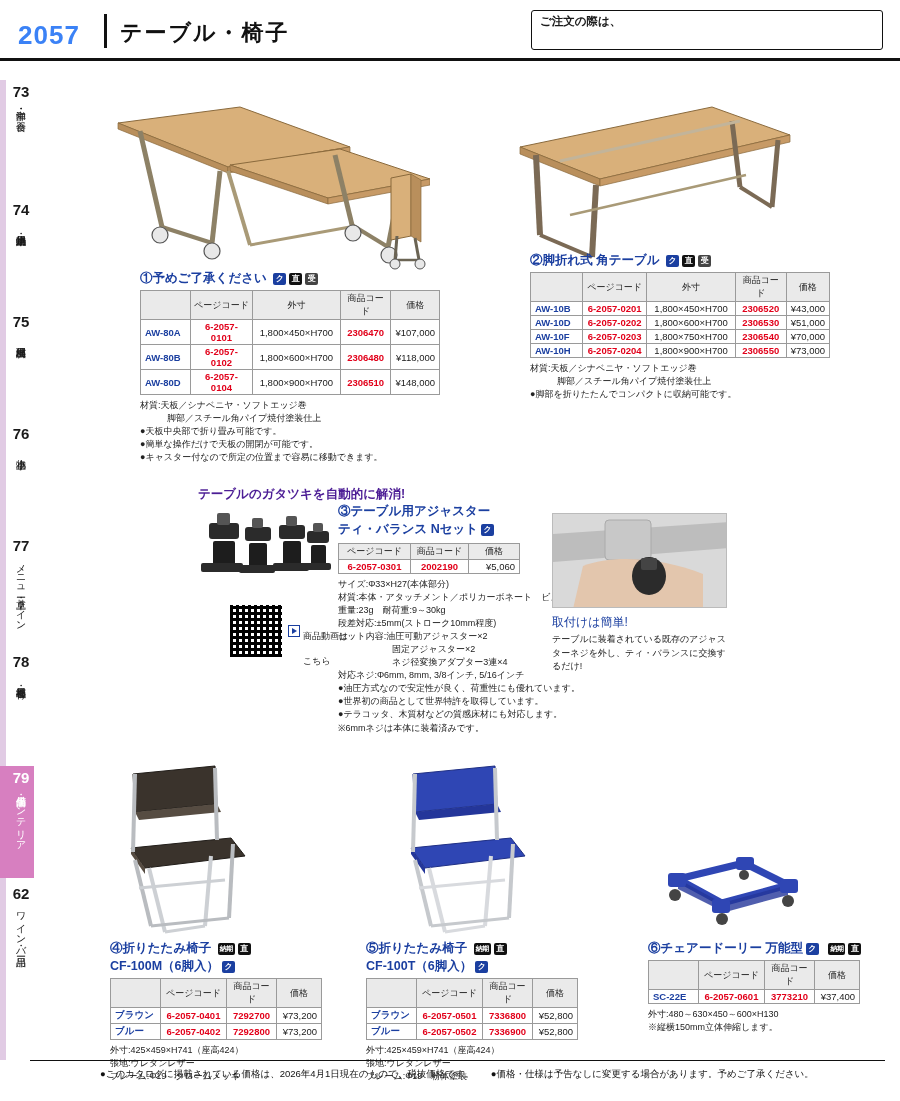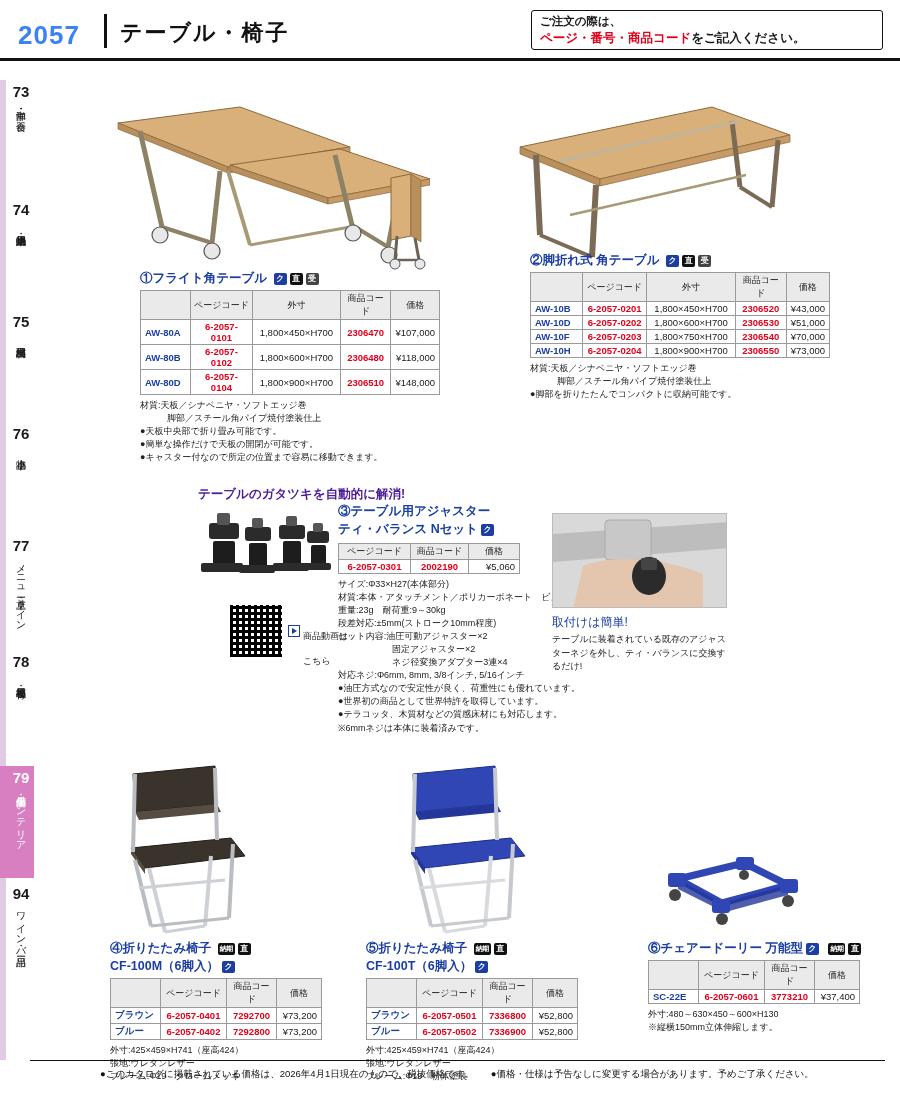--- a/index.html
+++ b/index.html
@@ -96,21 +96,20 @@
 </style>
 </head>
 <body>
 
 <div class="page-header">
   <div class="hdr-num">2057</div>
   <div class="hdr-rule"></div>
   <div class="hdr-title">テーブル・椅子</div>
   <div class="hdr-note">
     <div class="l1"><span>ご注文の際は、</span></div>
-    <div class="l2"><span class="red">ページ・番号・商品コード</span><span>をご記入ください。</span></div>
   </div>
   <div class="hdr-bar"></div>
 </div>
 
 <div class="side-accent"></div>
 <div class="side-tabs">
   <div class="tab" style="height:108px;">
     <div class="tnum">73</div>
     <div class="tlabel">和・洋・中 食器</div>
   </div>
@@ -132,21 +131,21 @@
   </div>
   <div class="tab" style="height:112px;">
     <div class="tnum">78</div>
     <div class="tlabel">福祉・養育用品</div>
   </div>
   <div class="tab active" style="height:112px;">
     <div class="tnum">79</div>
     <div class="tlabel">店舗備品・インテリア</div>
   </div>
   <div class="tab" style="height:112px;">
-    <div class="tnum">94</div>
+    <div class="tnum">62</div>
     <div class="tlabel">ワイン・バー用品</div>
   </div>
 </div>
 
 <div class="img-box" style="left:100px; top:95px; width:330px; height:175px;">
   <svg width="330" height="175" viewBox="0 0 330 175">
 
     <polygon points="18,28 140,12 250,52 128,72" fill="#d9b07a" stroke="#8a6a3d" stroke-width="1"></polygon>
     <polygon points="18,28 128,72 128,78 18,34" fill="#b98f5c" stroke="#8a6a3d" stroke-width="0.7"></polygon>
     <polygon points="128,72 250,52 250,58 128,78" fill="#c79a66" stroke="#8a6a3d" stroke-width="0.7"></polygon>
@@ -177,21 +176,21 @@
     <path d="M16,64 L14,88" stroke="#6b6454" stroke-width="3"></path>
     <path d="M34,66 L38,88" stroke="#6b6454" stroke-width="3"></path>
     <path d="M14,88 L38,88" stroke="#6b6454" stroke-width="2.5"></path>
     <circle cx="14" cy="92" r="5" fill="#e8e8e8" stroke="#555" stroke-width="1"></circle>
     <circle cx="39" cy="92" r="5" fill="#e8e8e8" stroke="#555" stroke-width="1"></circle>
   </svg>
 </div>
 
 <div style="position:absolute; left:140px; top:270px; width:300px;">
   <div class="prod-title">
-    <span>①</span><span>フライト角テーブル</span>
+    <span>①</span><span>予めご了承ください</span>
     <span class="badge">ク</span><span class="badge b2">直</span><span class="badge b3">受</span>
   </div>
   <table class="spec" style="margin-top:3px; width:300px;">
     <tbody>
         <tr>
       <th style="width:58px;"></th>
       <th style="width:72px;">ページコード</th>
       <th style="width:90px;">外寸</th>
       <th style="width:52px;">商品コード</th>
       <th>価格</th>

